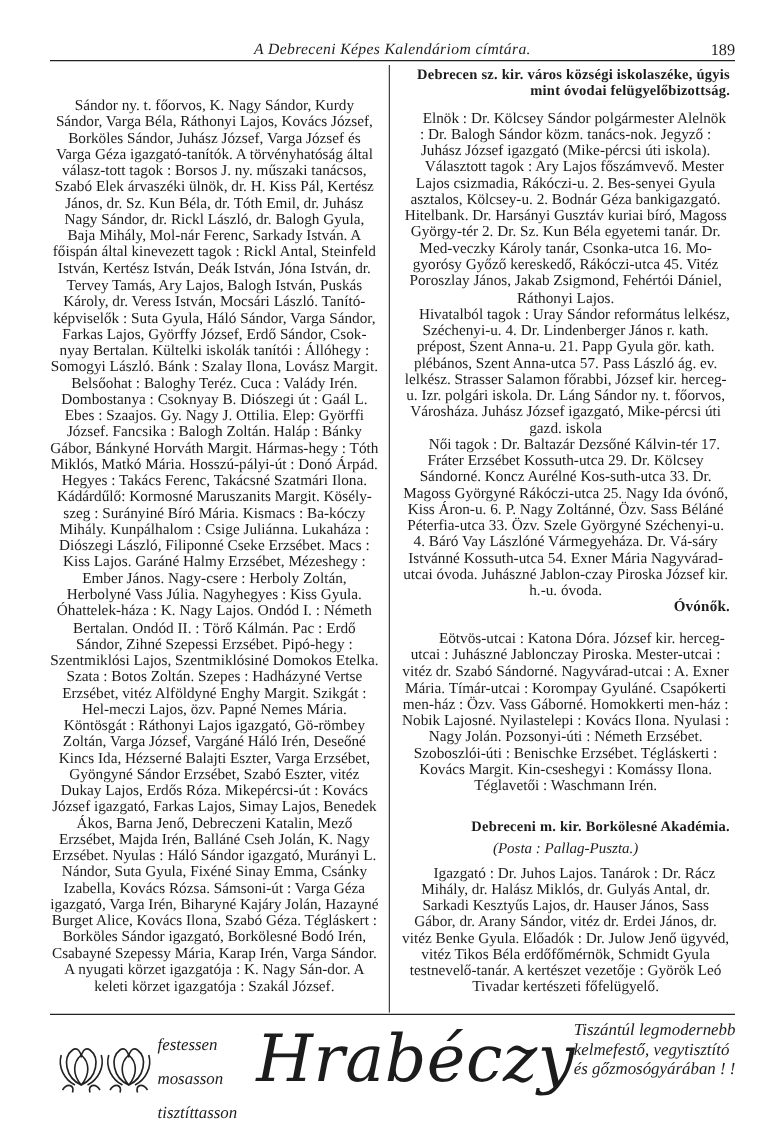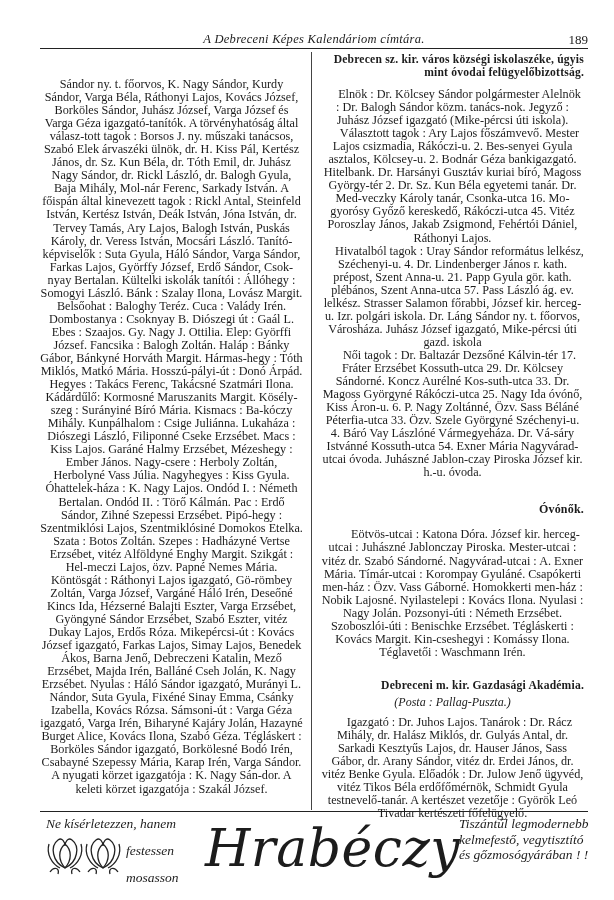--- a/index.html
+++ b/index.html
@@ -36,21 +36,21 @@
   .col-divider {
     position: absolute; left: 311px; top: 52px; width: 0; height: 758px;
     border-left: 1px solid #444;
   }
 
   .sec-title {
     font-weight: bold; text-align: right; font-size: 11.6px; line-height: 13px;
     letter-spacing: 0.2px;
   }
   .indent { text-indent: 14px; }
-  .ovonok-title { margin-top: 24px; margin-bottom: 12px; font-size: 12px; }
+  .ovonok-title { margin-top: 0; margin-bottom: 12px; font-size: 12px; }
   .akad-title { margin-top: 20px; margin-bottom: 4px; }
   .posta { text-align: center; font-style: italic; font-size: 12px; margin-bottom: 7px !important; }
 
   .bottom-rule {
     position: absolute; left: 40px; top: 811px; width: 548px; height: 0;
     border-top: 1.6px solid #222;
   }
 
   .ad { position: absolute; left: 40px; top: 814px; width: 560px; height: 80px; }
   .ad-left {
@@ -94,30 +94,29 @@
   <div class="col col-right">
     <div class="sec-title">Debrecen sz. kir. város községi iskolaszéke, úgyis mint óvodai felügyelőbizottság.</div>
     <p class="indent" style="margin-top:9px">Elnök : Dr. Kölcsey Sándor polgármester Alelnök : Dr. Balogh Sándor közm. tanács-nok. Jegyző : Juhász József igazgató (Mike-pércsi úti iskola).</p>
     <p class="indent">Választott tagok : Ary Lajos főszámvevő. Mester Lajos csizmadia, Rákóczi-u. 2. Bes-senyei Gyula asztalos, Kölcsey-u. 2. Bodnár Géza bankigazgató. Hitelbank. Dr. Harsányi Gusztáv kuriai bíró, Magoss György-tér 2. Dr. Sz. Kun Béla egyetemi tanár. Dr. Med-veczky Károly tanár, Csonka-utca 16. Mo-gyorósy Győző kereskedő, Rákóczi-utca 45. Vitéz Poroszlay János, Jakab Zsigmond, Fehértói Dániel, Ráthonyi Lajos.</p>
     <p class="indent">Hivatalból tagok : Uray Sándor református lelkész, Széchenyi-u. 4. Dr. Lindenberger János r. kath. prépost, Szent Anna-u. 21. Papp Gyula gör. kath. plébános, Szent Anna-utca 57. Pass László ág. ev. lelkész. Strasser Salamon főrabbi, József kir. herceg-u. Izr. polgári iskola. Dr. Láng Sándor ny. t. főorvos, Városháza. Juhász József igazgató, Mike-pércsi úti gazd. iskola</p>
     <p class="indent">Női tagok : Dr. Baltazár Dezsőné Kálvin-tér 17. Fráter Erzsébet Kossuth-utca 29. Dr. Kölcsey Sándorné. Koncz Aurélné Kos-suth-utca 33. Dr. Magoss Györgyné Rákóczi-utca 25. Nagy Ida óvónő, Kiss Áron-u. 6. P. Nagy Zoltánné, Özv. Sass Béláné Péterfia-utca 33. Özv. Szele Györgyné Széchenyi-u. 4. Báró Vay Lászlóné Vármegyeháza. Dr. Vá-sáry Istvánné Kossuth-utca 54. Exner Mária Nagyvárad-utcai óvoda. Juhászné Jablon-czay Piroska József kir. h.-u. óvoda.</p>
 
     <div class="sec-title ovonok-title">Óvónők.</div>
     <p class="indent" style="text-indent:26px">Eötvös-utcai : Katona Dóra. József kir. herceg-utcai : Juhászné Jablonczay Piroska. Mester-utcai : vitéz dr. Szabó Sándorné. Nagyvárad-utcai : A. Exner Mária. Tímár-utcai : Korompay Gyuláné. Csapókerti men-ház : Özv. Vass Gáborné. Homokkerti men-ház : Nobik Lajosné. Nyilastelepi : Kovács Ilona. Nyulasi : Nagy Jolán. Pozsonyi-úti : Németh Erzsébet. Szoboszlói-úti : Benischke Erzsébet. Tégláskerti : Kovács Margit. Kin-cseshegyi : Komássy Ilona. Téglavetői : Waschmann Irén.</p>
 
-    <div class="sec-title akad-title">Debreceni m. kir. Gazdasági Akadémia.</div>
+    <div class="sec-title akad-title">Debreceni m. kir. Borkölesné Akadémia.</div>
     <p class="posta">(Posta : Pallag-Puszta.)</p>
     <p class="indent">Igazgató : Dr. Juhos Lajos. Tanárok : Dr. Rácz Mihály, dr. Halász Miklós, dr. Gulyás Antal, dr. Sarkadi Kesztyűs Lajos, dr. Hauser János, Sass Gábor, dr. Arany Sándor, vitéz dr. Erdei János, dr. vitéz Benke Gyula. Előadók : Dr. Julow Jenő ügyvéd, vitéz Tikos Béla erdőfőmérnök, Schmidt Gyula testnevelő-tanár. A kertészet vezetője : Györök Leó Tivadar kertészeti főfelügyelő.</p>
   </div>
 
   <div class="bottom-rule"></div>
 
   <div class="ad">
     <div class="ad-left">
-      <span class="l1">Ne kísérletezzen, hanem</span>
       <span class="indented">festessen</span>
       <span class="indented">mosasson</span>
       <span class="indented">tisztíttasson</span>
     </div>
     <svg class="ornament" viewBox="0 0 76 44">
       <g fill="none" stroke="#222" stroke-width="1.3">
         <path d="M19 36 C6 30,4 14,12 8 C16 5,19 10,19 14 C19 10,22 5,26 8 C34 14,32 30,19 36 Z"></path>
         <path d="M19 36 C12 28,12 18,19 12 C26 18,26 28,19 36"></path>
         <path d="M3 12 C0 22,6 32,14 36"></path>
           <path d="M35 12 C38 22,32 32,24 36"></path>

